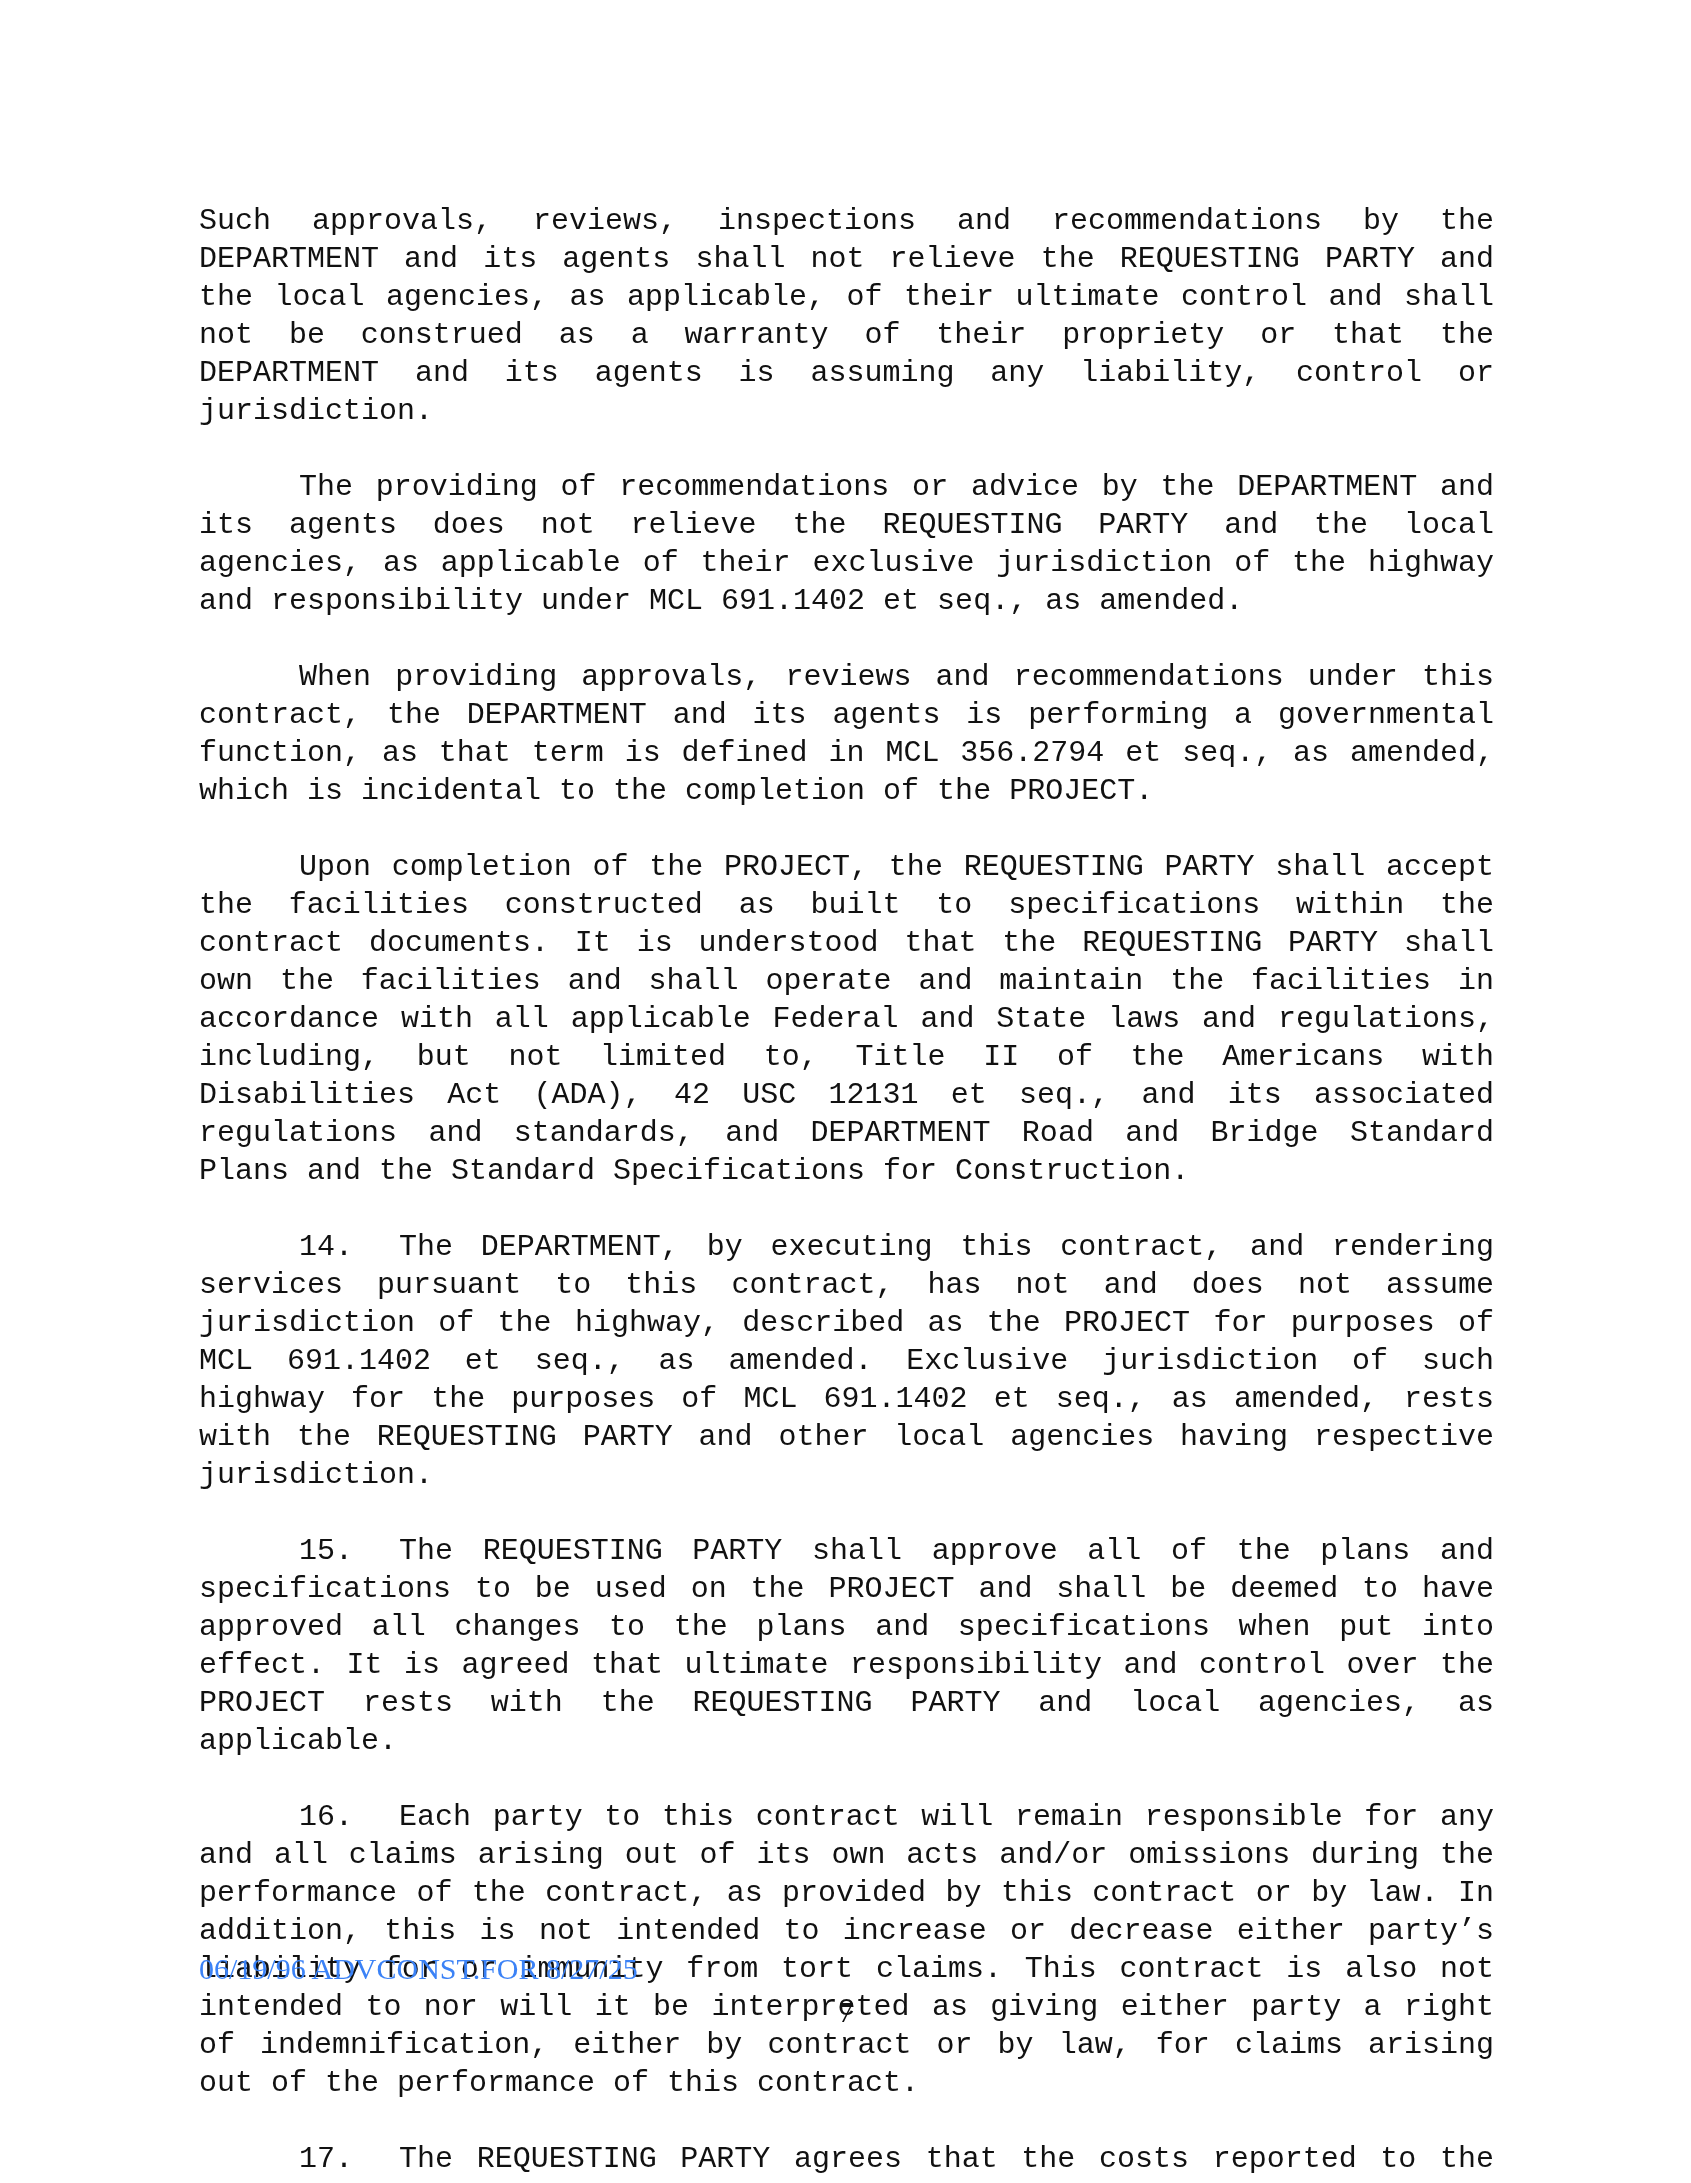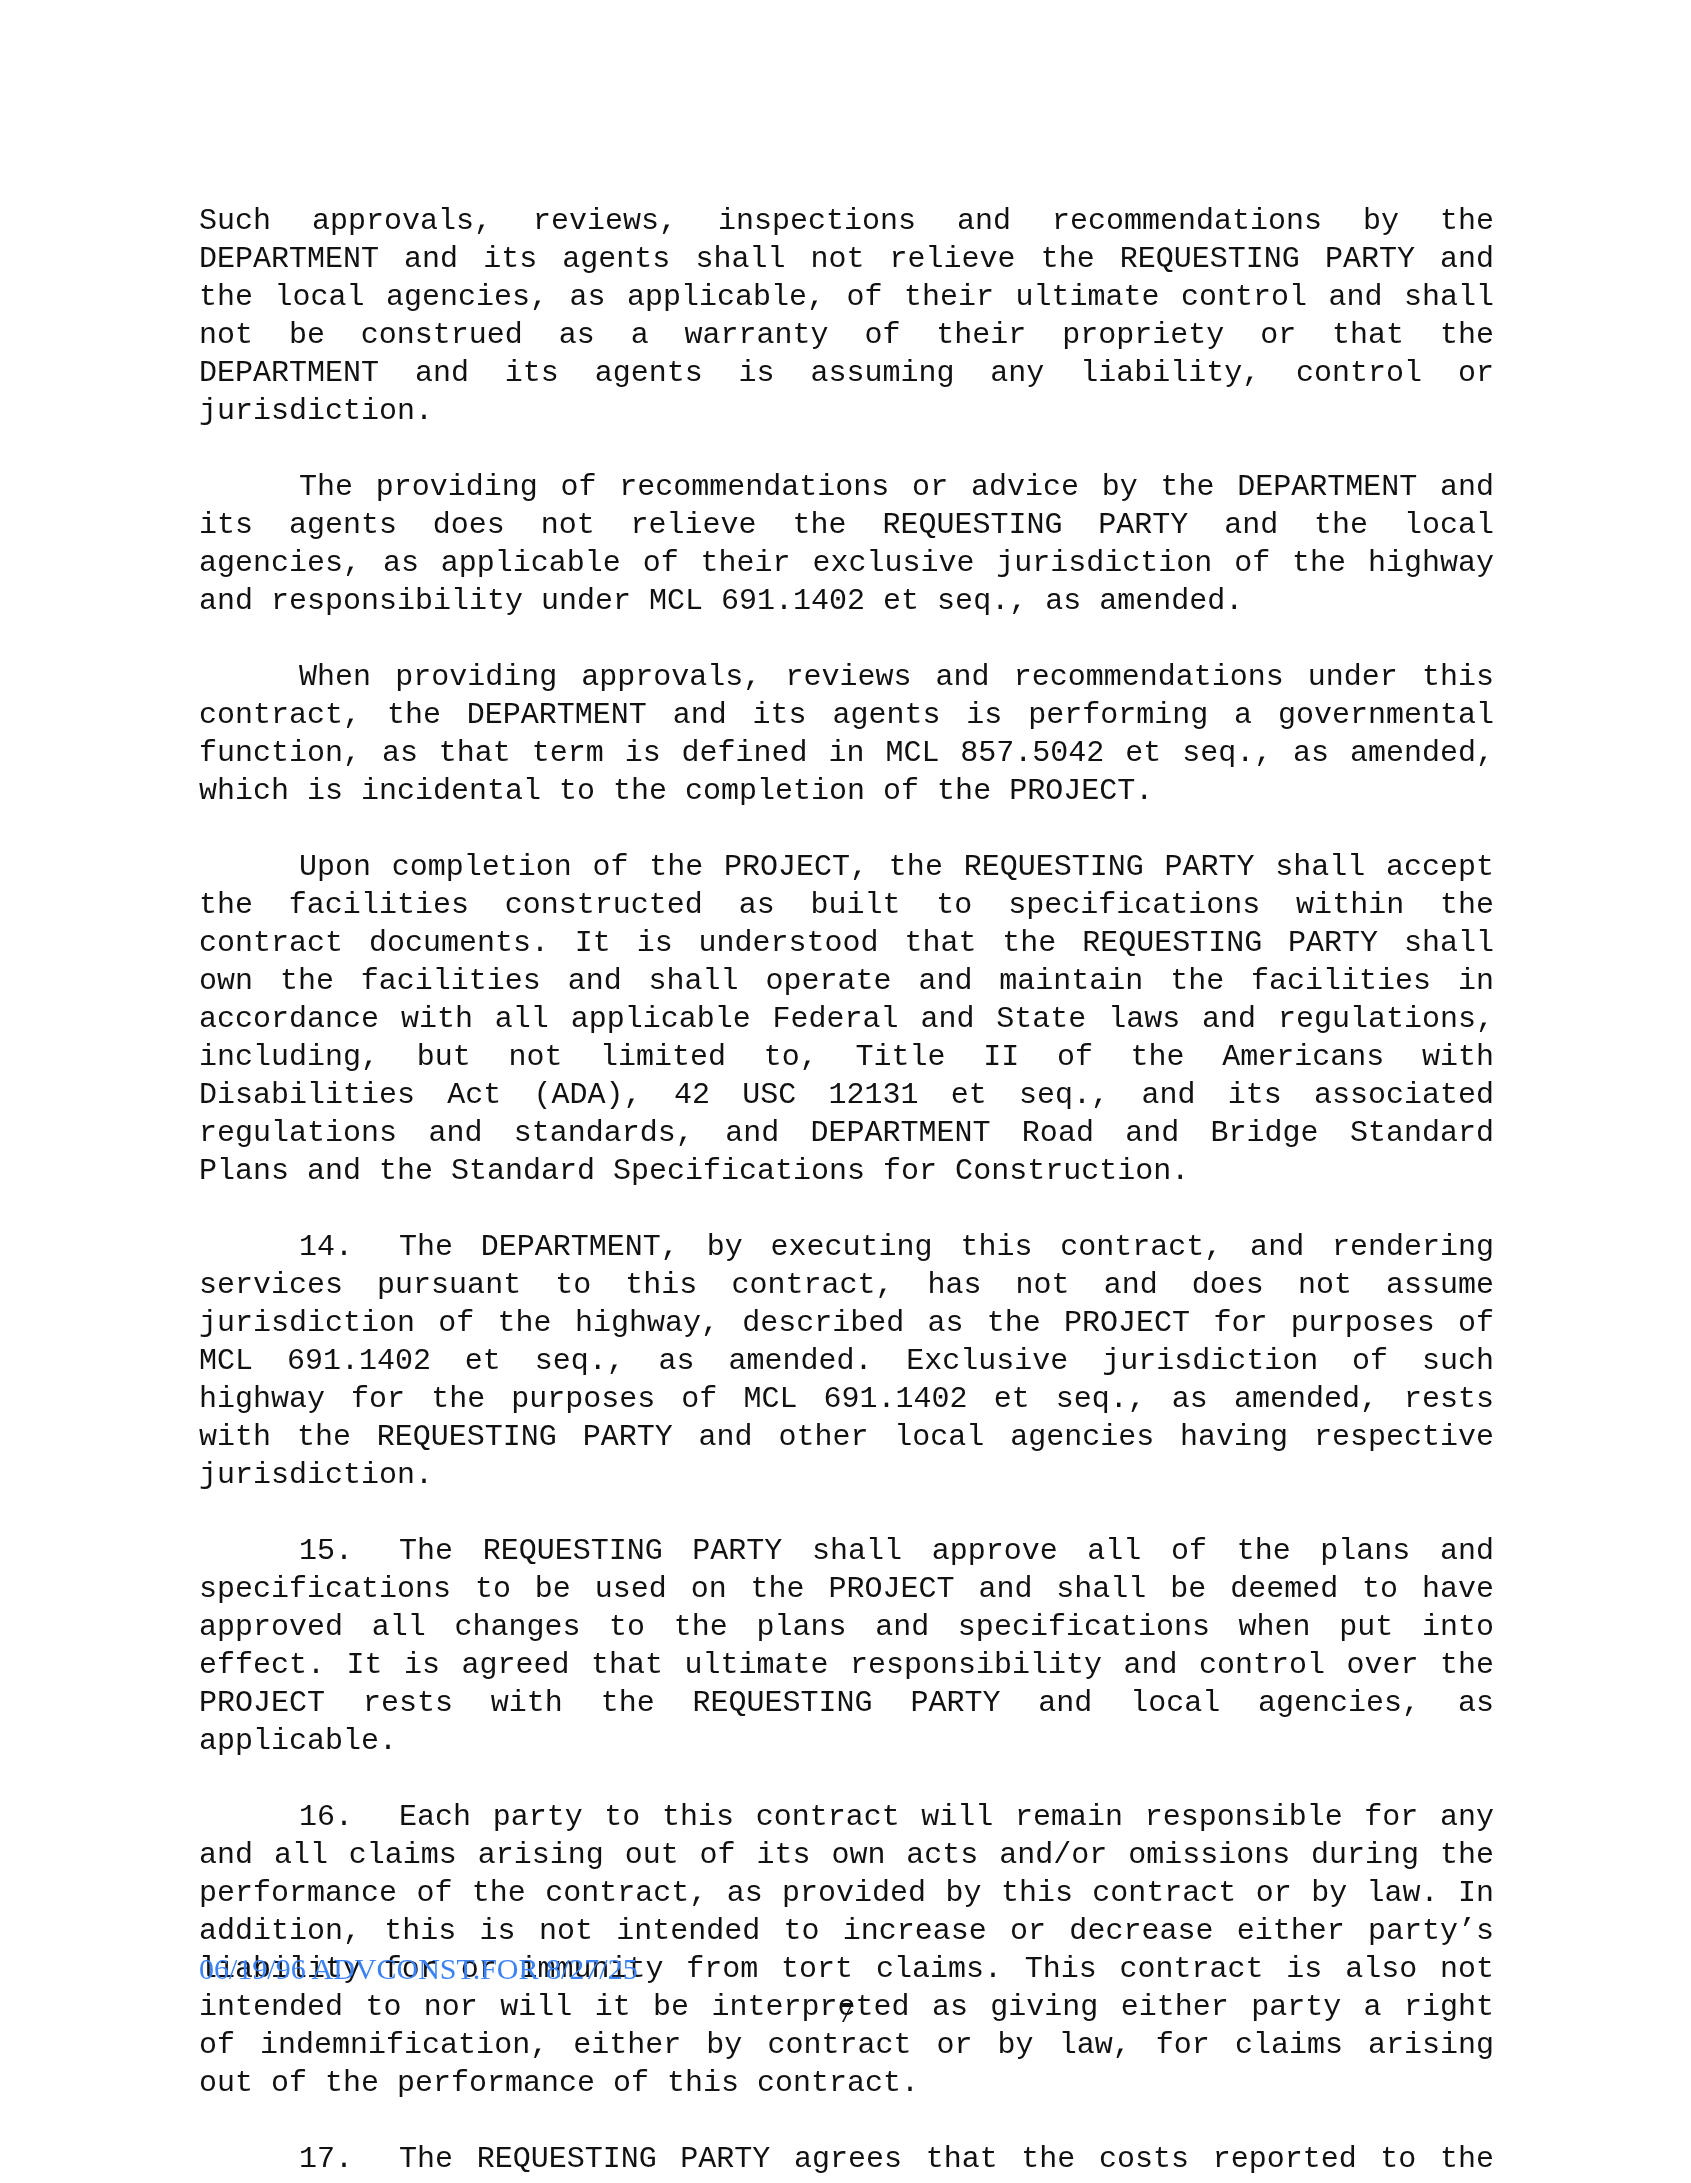--- a/index.html
+++ b/index.html
@@ -24,21 +24,21 @@
     }
   </style>
 </head>
 <body>
 
 <div class="page">
   <p class="para"><span>Such approvals, reviews, inspections and recommendations by the DEPARTMENT and its agents shall not relieve the REQUESTING PARTY and the local agencies, as applicable, of their ultimate control and shall not be construed as a warranty of their propriety or that the DEPARTMENT and its agents is assuming any liability, control or jurisdiction.</span></p>
 
   <p class="para indent"><span>The providing of recommendations or advice by the DEPARTMENT and its agents does not relieve the REQUESTING PARTY and the local agencies, as applicable of their exclusive jurisdiction of the highway and responsibility under MCL 691.1402 et seq., as amended.</span></p>
 
-  <p class="para indent"><span>When providing approvals, reviews and recommendations under this contract, the DEPARTMENT and its agents is performing a governmental function, as that term is defined in MCL 857.5042 et seq., as amended, which is incidental to the completion of the PROJECT.</span></p>
+  <p class="para indent"><span>When providing approvals, reviews and recommendations under this contract, the DEPARTMENT and its agents is performing a governmental function, as that term is defined in MCL 356.2794 et seq., as amended, which is incidental to the completion of the PROJECT.</span></p>
 
   <p class="para indent"><span>Upon completion of the PROJECT, the REQUESTING PARTY shall accept the facilities constructed as built to specifications within the contract documents. It is understood that the REQUESTING PARTY shall own the facilities and shall operate and maintain the facilities in accordance with all applicable Federal and State laws and regulations, including, but not limited to, Title II of the Americans with Disabilities Act (ADA), 42 USC 12131 et seq., and its associated regulations and standards, and DEPARTMENT Road and Bridge Standard Plans and the Standard Specifications for Construction.</span></p>
 
   <p class="para indent"><span class="num">14.</span><span>The DEPARTMENT, by executing this contract, and rendering services pursuant to this contract, has not and does not assume jurisdiction of the highway, described as the PROJECT for purposes of MCL 691.1402 et seq., as amended.  Exclusive jurisdiction of such highway for the purposes of MCL 691.1402 et seq., as amended, rests with the REQUESTING PARTY and other local agencies having respective jurisdiction.</span></p>
 
   <p class="para indent"><span class="num">15.</span><span>The REQUESTING PARTY shall approve all of the plans and specifications to be used on the PROJECT and shall be deemed to have approved all changes to the plans and specifications when put into effect.  It is agreed that ultimate responsibility and control over the PROJECT rests with the REQUESTING PARTY and local agencies, as applicable.</span></p>
 
   <p class="para indent"><span class="num">16.</span><span>Each party to this contract will remain responsible for any and all claims arising out of its own acts and/or omissions during the performance of the contract, as provided by this contract or by law.  In addition, this is not intended to increase or decrease either party’s liability for or immunity from tort claims.  This contract is also not intended to nor will it be interpreted as giving either party a right of indemnification, either by contract or by law, for claims arising out of the performance of this contract.</span></p>
 
   <p class="para indent"><span class="num">17.</span><span>The REQUESTING PARTY agrees that the costs reported to the DEPARTMENT for this contract will represent only those items that are properly chargeable in accordance with this contract.  The REQUESTING PARTY also certifies that it has read the contract terms and has made itself aware of the applicable laws, regulations, and terms of this contract that apply to the reporting of costs incurred under the terms of this contract.</span></p>

